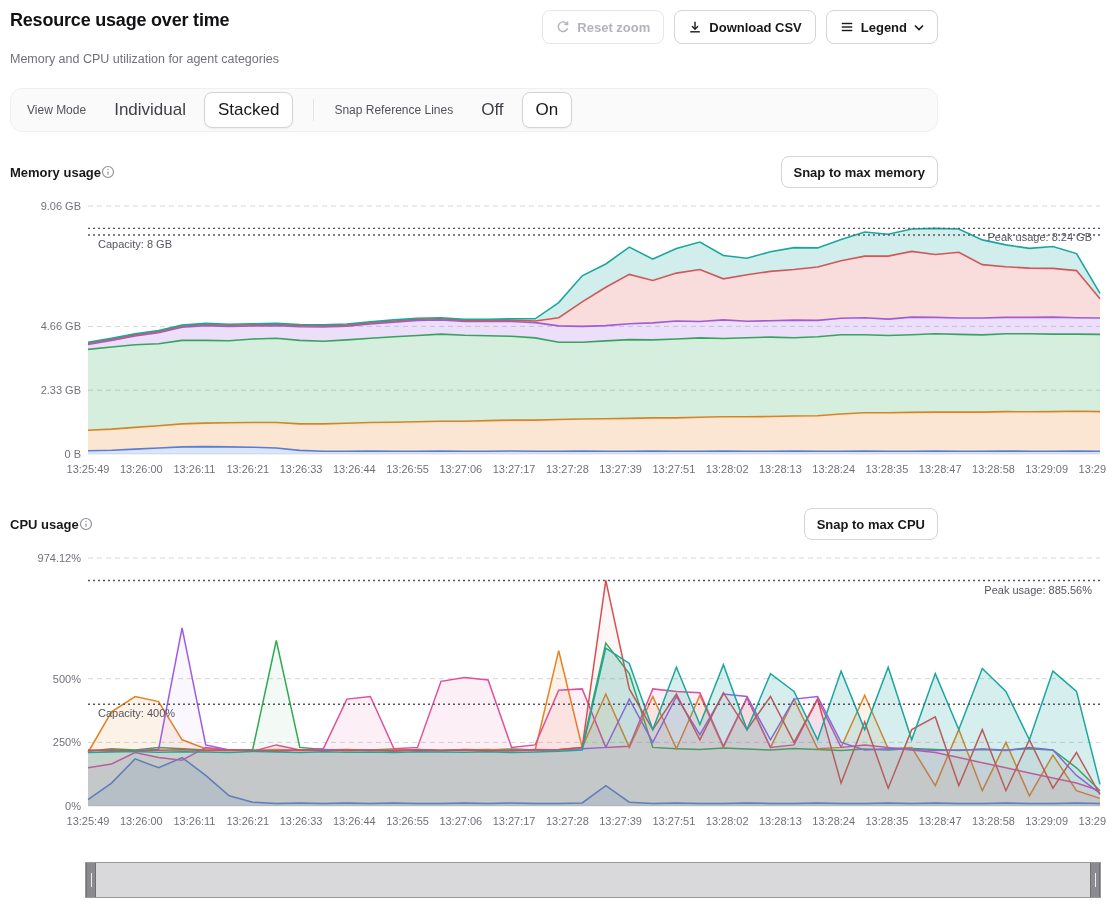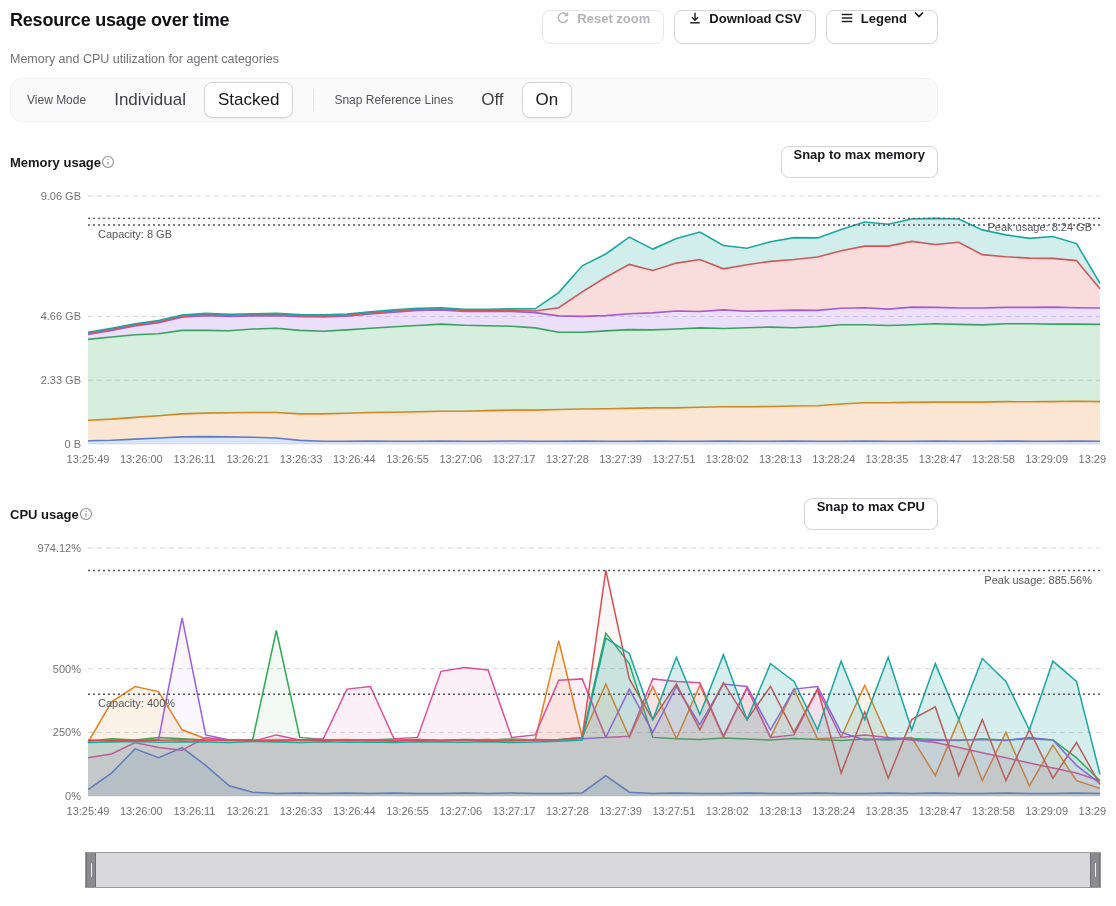--- a/index.html
+++ b/index.html
@@ -5,28 +5,28 @@
   *{box-sizing:border-box;margin:0;padding:0}
   html,body{background:#ffffff}
   body{width:1116px;font-family:"Liberation Sans",sans-serif;color:#18181b}
   .container{padding:10px 10px 20px 10px;width:948px}
 
   .page-header{display:flex;justify-content:space-between;align-items:flex-start}
   .page-title{font-size:18px;font-weight:700;letter-spacing:-0.2px;color:#111114}
   .page-subtitle{font-size:12.5px;color:#71717a;margin-top:21px}
   .header-actions{display:flex;gap:10px;align-items:center}
 
-  .btn{display:inline-flex;gap:7px;height:34px;padding:0 13px;
+  .btn{display:inline-flex;align-items:center;gap:7px;height:34px;padding:0 13px;
        border:1px solid #d4d4d8;border-radius:8px;background:#fff;font-size:13px;
        font-weight:600;color:#18181b;font-family:inherit;cursor:pointer;white-space:nowrap}
   .btn.disabled{color:#b3b3bb;border-color:#e7e7ea}
   .btn svg{display:block}
   .btn-sm{height:32px;padding:0 12px}
 
-  .toolbar{margin-top:12px;height:44px;background:#fafafa;border:1px solid #f0f0f2;
+  .toolbar{margin-top:22px;height:44px;background:#fafafa;border:1px solid #f0f0f2;
            border-radius:12px;display:flex;align-items:center;padding:0 16px;gap:4px}
   .toolbar-label{font-size:12px;color:#52525b;margin-right:10px}
   .seg{font-size:17px;color:#3f3f46;padding:7px 13px;border:1px solid transparent;
        border-radius:8px;background:transparent;font-family:inherit;cursor:pointer}
   .seg.selected{background:#fff;border-color:#d4d4d8;color:#18181b;box-shadow:0 1px 2px rgba(0,0,0,.05)}
   .divider{width:1px;height:22px;background:#e4e4e7;margin:0 16px}
 
   .section-header{display:flex;justify-content:space-between;align-items:center;margin-top:24px;height:32px}
   .section-title{display:flex;align-items:center;font-size:13px;font-weight:700;color:#18181b}
   .info-icon{display:inline-flex;color:#8e8e96}

